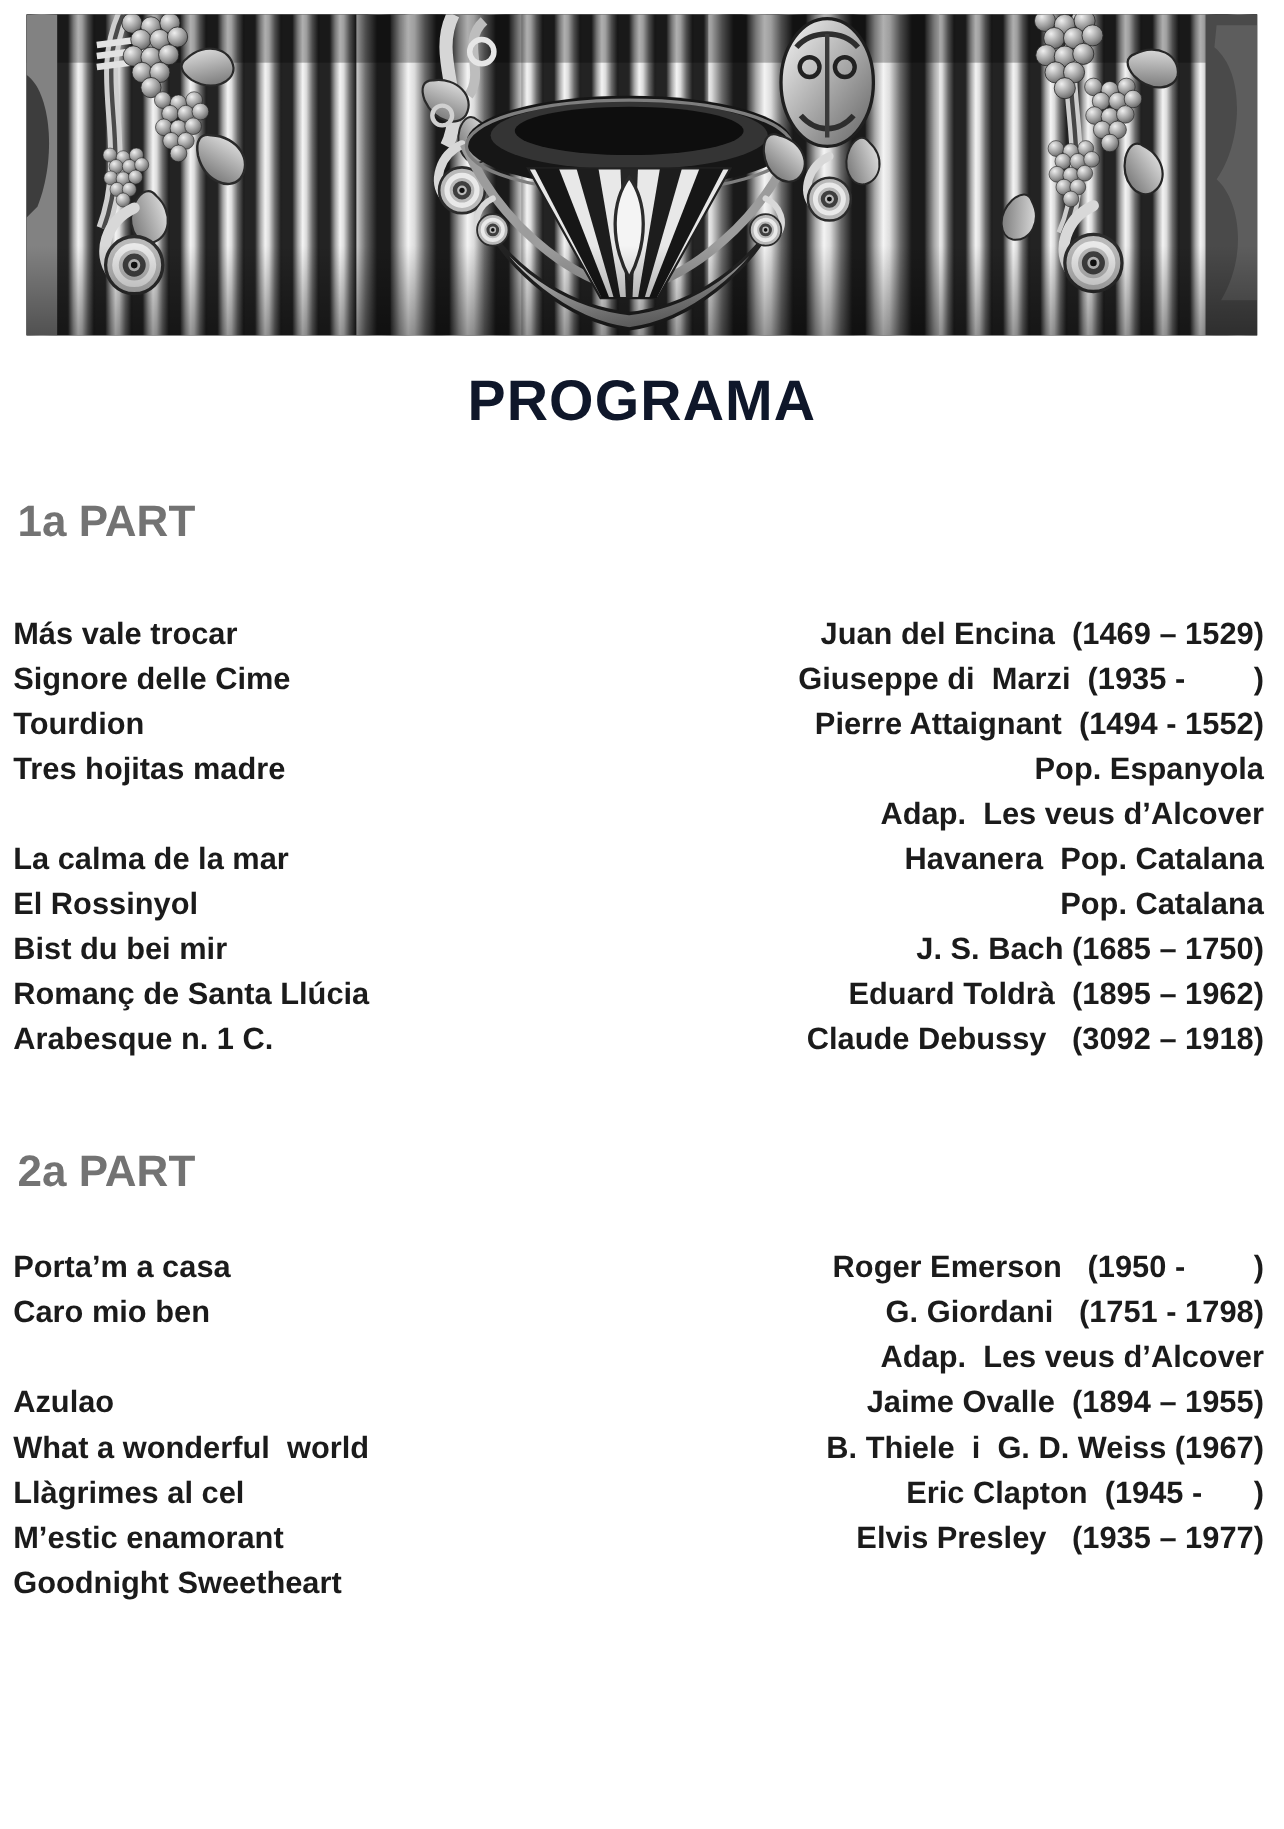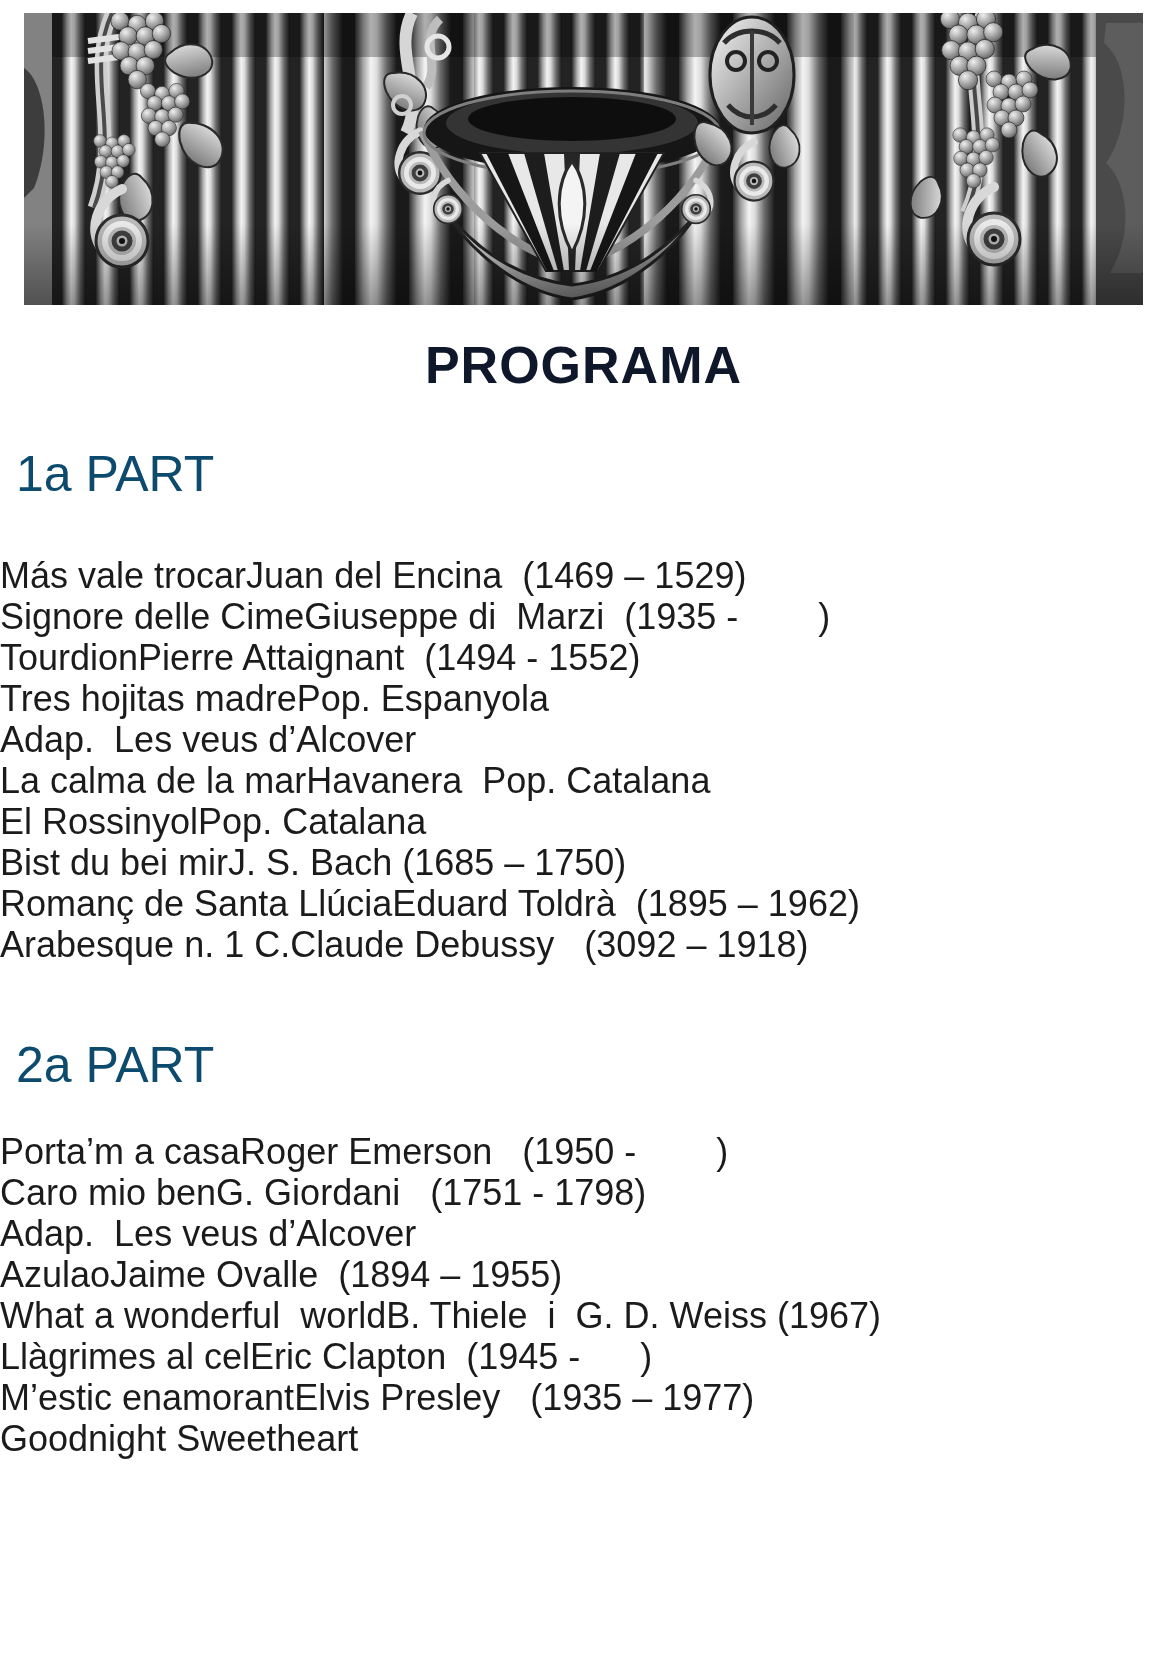--- a/index.html
+++ b/index.html
@@ -25,41 +25,42 @@
     text-align: center;
     font-size: 52px;
     line-height: 60px;
     font-weight: bold;
     color: #0f172a;
     letter-spacing: 1px;
   }
 
   .part-heading {
     margin: 55px 20px 0 16px;
-    font-size: 50px;
+    font-size: 40px;
     line-height: 48px;
-    font-weight: normal;
-    color: #0c4a6e;
+    font-weight: bold;
+    color: #737373;
   }
   .part-heading.second { margin-top: 76px; }
 
   .song-list { margin-top: 57px; }
   .song-list.second { margin-top: 42px; }
 
   .song-row {
     display: flex;
     justify-content: space-between;
     align-items: baseline;
-    padding: 0 18px 0 0;
-    font-size: 36px;
+    padding: 0 18px 0 12px;
+    font-size: 28px;
     line-height: 41px;
     min-height: 41px;
+    font-weight: bold;
   }
   .song-title   { white-space: pre; text-align: left; }
-  .composer     { white-space: pre; text-align: left; flex: 1; }
+  .composer     { white-space: pre; text-align: right; flex: 1; }
 </style>
 </head>
 <body>
 
 <div class="doc">
 
   <div class="photo-wrap">
     <svg viewBox="0 0 1119 292" preserveAspectRatio="none" aria-hidden="true">
       <defs>
         <linearGradient id="pg" x1="0" y1="0" x2="1" y2="0">

